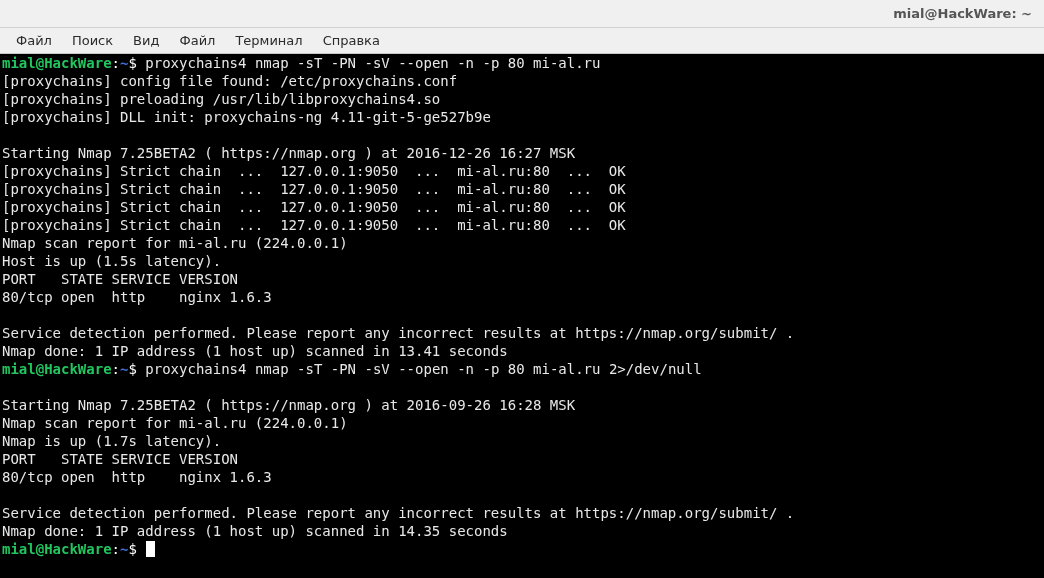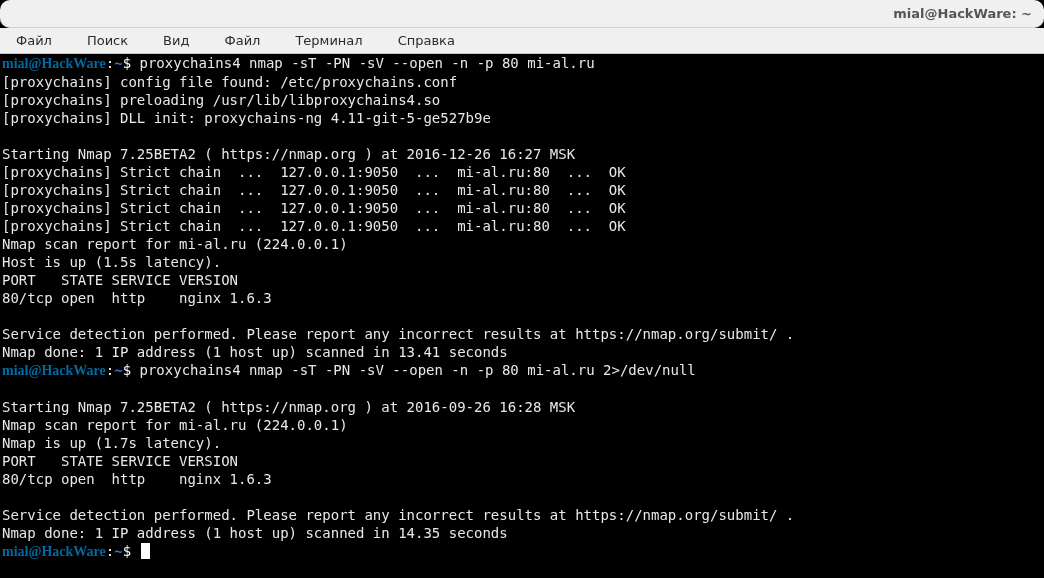--- a/index.html
+++ b/index.html
@@ -21,46 +21,44 @@
       background: #f0f0f0;
       border-bottom: 1px solid #d0d0d0;
       display: flex;
       align-items: center;
       justify-content: flex-end;
       padding: 0 12px;
       font-family: "DejaVu Sans", sans-serif;
       font-size: 13px;
       font-weight: bold;
       color: #555;
-      border-radius: 10px;
     }
     .menubar {
       height: 26px;
       background: #f0f0f0;
       border-bottom: 1px solid #c8c8c8;
       display: flex;
       align-items: center;
       padding: 0 6px;
       font-family: "DejaVu Sans", sans-serif;
       font-size: 13px;
       color: #2b2b2b;
-      gap: 15px;
     }
     .menubar .menu-item {
       padding: 3px 10px;
       cursor: pointer;
     }
     .terminal {
       background: #000;
       padding: 0 2px;
       line-height: 18px;
       white-space: pre;
       height: calc(578px - 54px);
     }
-    .prompt-user { color: #0369a1; font-weight: bold; font-family: Liberation Serif, serif; }
+    .prompt-user { color: #22c55e; font-weight: bold; }
     .prompt-path { color: #406dd9; font-weight: bold; }
     .prompt-white { color: #ffffff; }
     .line { color: #e8e8e8; }
     .cursor {
       display: inline-block;
       width: 9px;
       height: 16px;
       background: #ffffff;
       vertical-align: text-bottom;
       margin-left: 1px;

